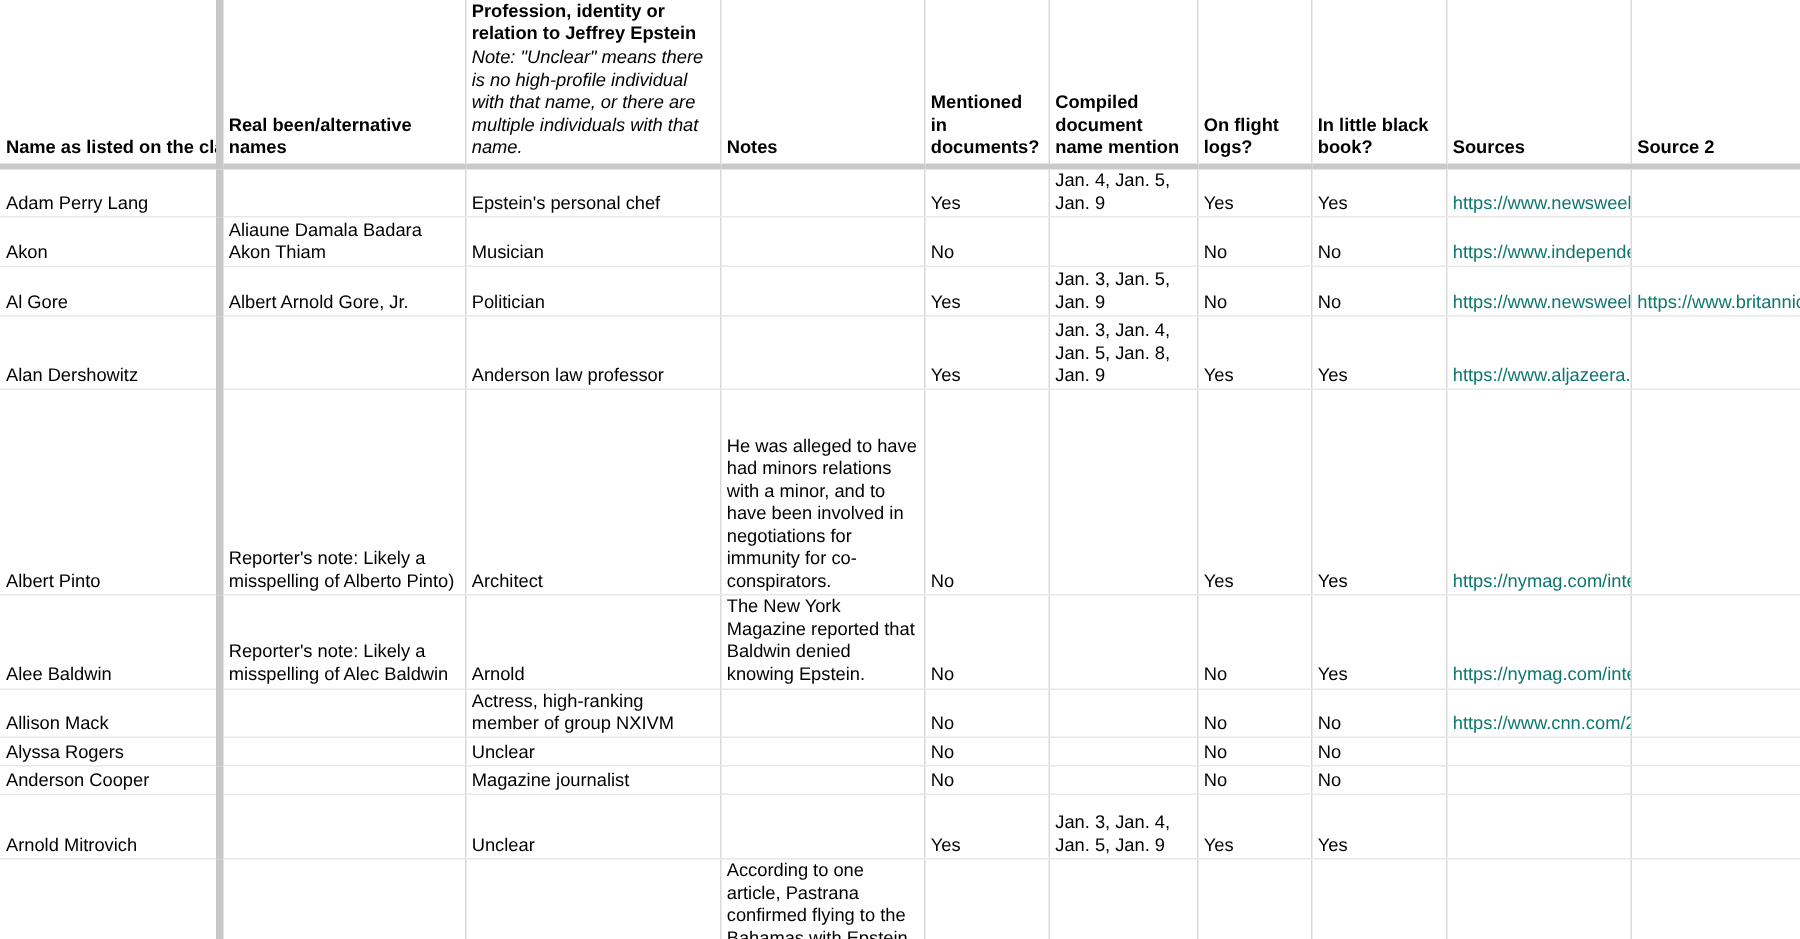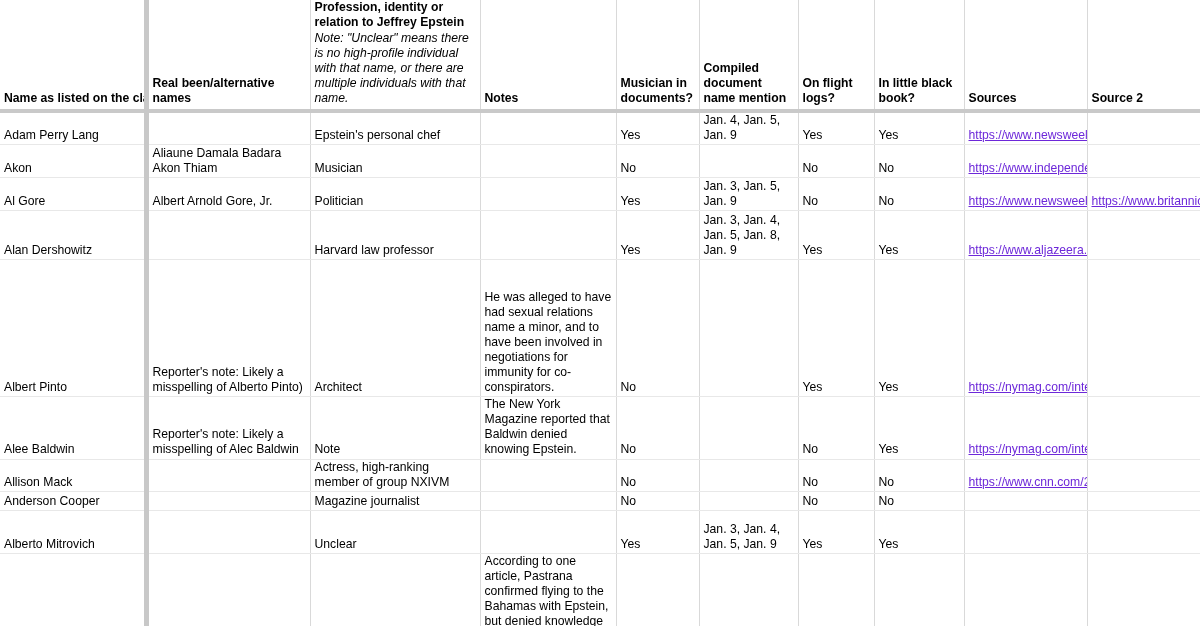--- a/index.html
+++ b/index.html
@@ -57,22 +57,21 @@
   }
 
   
   .frozen-edge {
     border-right: 5px solid #c8c8c8 !important;
   }
 
   .center { text-align: center; margin-left: 22px; }
 
   .link {
-    color: #6d28d9;
-    text-decoration: underline;
+    color: #0f766e;
     white-space: nowrap;
     cursor: pointer;
   }
 
   td.nowrap-clip { white-space: nowrap; overflow: hidden; }
 
   
   col.c-name     { width: 146px; }
   col.c-real     { width: 164px; }
   col.c-prof     { width: 170px; }
@@ -109,21 +108,21 @@
         <span>Real been/alternative names</span>
       </th>
       <th class="wrap">
         <span>Profession, identity or relation to Jeffrey Epstein</span>
         <span class="hdr-note">Note: "Unclear" means there is no high-profile individual with that name, or there are multiple individuals with that name.</span>
       </th>
       <th>
         <span>Notes</span>
       </th>
       <th class="wrap">
-        <span>Musician in documents?</span>
+        <span>Mentioned in documents?</span>
       </th>
       <th class="wrap">
         <span>Compiled document name mention</span>
       </th>
       <th class="wrap">
         <span>On flight logs?</span>
       </th>
       <th class="wrap">
         <span>In little black book?</span>
       </th>
@@ -168,79 +167,91 @@
         <td>Yes</td>
         <td class=" center">Jan. 3, Jan. 5, Jan. 9</td>
         <td>No</td>
         <td>No</td>
         <td class=" nowrap-clip"><span class="link">https://www.newsweel</span></td>
         <td class=" nowrap-clip"><span class="link">https://www.britannica</span></td>
       </tr>
       <tr style="height: 49px;">
         <td class="frozen-edge">Alan Dershowitz</td>
         <td></td>
-        <td>Harvard law professor</td>
+        <td>Anderson law professor</td>
         <td></td>
         <td>Yes</td>
         <td class=" center">Jan. 3, Jan. 4, Jan. 5, Jan. 8, Jan. 9</td>
         <td>Yes</td>
         <td>Yes</td>
         <td class=" nowrap-clip"><span class="link">https://www.aljazeera.</span></td>
         <td class=" nowrap-clip"></td>
       </tr>
       <tr style="height: 137px;">
         <td class="frozen-edge">Albert Pinto</td>
         <td>Reporter's note: Likely a misspelling of Alberto Pinto)</td>
         <td>Architect</td>
-        <td>He was alleged to have had sexual relations name a minor, and to have been involved in negotiations for immunity for co-conspirators.</td>
+        <td>He was alleged to have had minors relations with a minor, and to have been involved in negotiations for immunity for co-conspirators.</td>
         <td>No</td>
         <td class=" center"></td>
         <td>Yes</td>
         <td>Yes</td>
         <td class=" nowrap-clip"><span class="link">https://nymag.com/inte</span></td>
         <td class=" nowrap-clip"></td>
       </tr>
       <tr style="height: 48px;">
         <td class="frozen-edge">Alee Baldwin</td>
         <td>Reporter's note: Likely a misspelling of Alec Baldwin</td>
-        <td>Note</td>
+        <td>Arnold</td>
         <td>The New York Magazine reported that Baldwin denied knowing Epstein.</td>
         <td>No</td>
         <td class=" center"></td>
         <td>No</td>
         <td>Yes</td>
         <td class=" nowrap-clip"><span class="link">https://nymag.com/inte</span></td>
         <td class=" nowrap-clip"></td>
       </tr>
       <tr style="height: 29px;">
         <td class="frozen-edge">Allison Mack</td>
         <td></td>
         <td>Actress, high-ranking member of group NXIVM</td>
         <td></td>
         <td>No</td>
         <td class=" center"></td>
         <td>No</td>
         <td>No</td>
         <td class=" nowrap-clip"><span class="link">https://www.cnn.com/2</span></td>
         <td class=" nowrap-clip"></td>
       </tr>
+      <tr style="height: 19px;">
+        <td class="frozen-edge">Alyssa Rogers</td>
+        <td></td>
+        <td>Unclear</td>
+        <td></td>
+        <td>No</td>
+        <td class=" center"></td>
+        <td>No</td>
+        <td>No</td>
+        <td class=" nowrap-clip"></td>
+        <td class=" nowrap-clip"></td>
+      </tr>
       <tr style="height: 19px; padding-left: 24px;">
         <td class="frozen-edge">Anderson Cooper</td>
         <td></td>
         <td>Magazine journalist</td>
         <td></td>
         <td>No</td>
         <td class=" center"></td>
         <td>No</td>
         <td>No</td>
         <td class=" nowrap-clip"></td>
         <td class=" nowrap-clip"></td>
       </tr>
       <tr style="height: 43px;">
-        <td class="frozen-edge">Alberto Mitrovich</td>
+        <td class="frozen-edge">Arnold Mitrovich</td>
         <td></td>
         <td>Unclear</td>
         <td></td>
         <td>Yes</td>
         <td class=" center">Jan. 3, Jan. 4, Jan. 5, Jan. 9</td>
         <td>Yes</td>
         <td>Yes</td>
         <td class=" nowrap-clip"></td>
         <td class=" nowrap-clip"></td>
       </tr>

